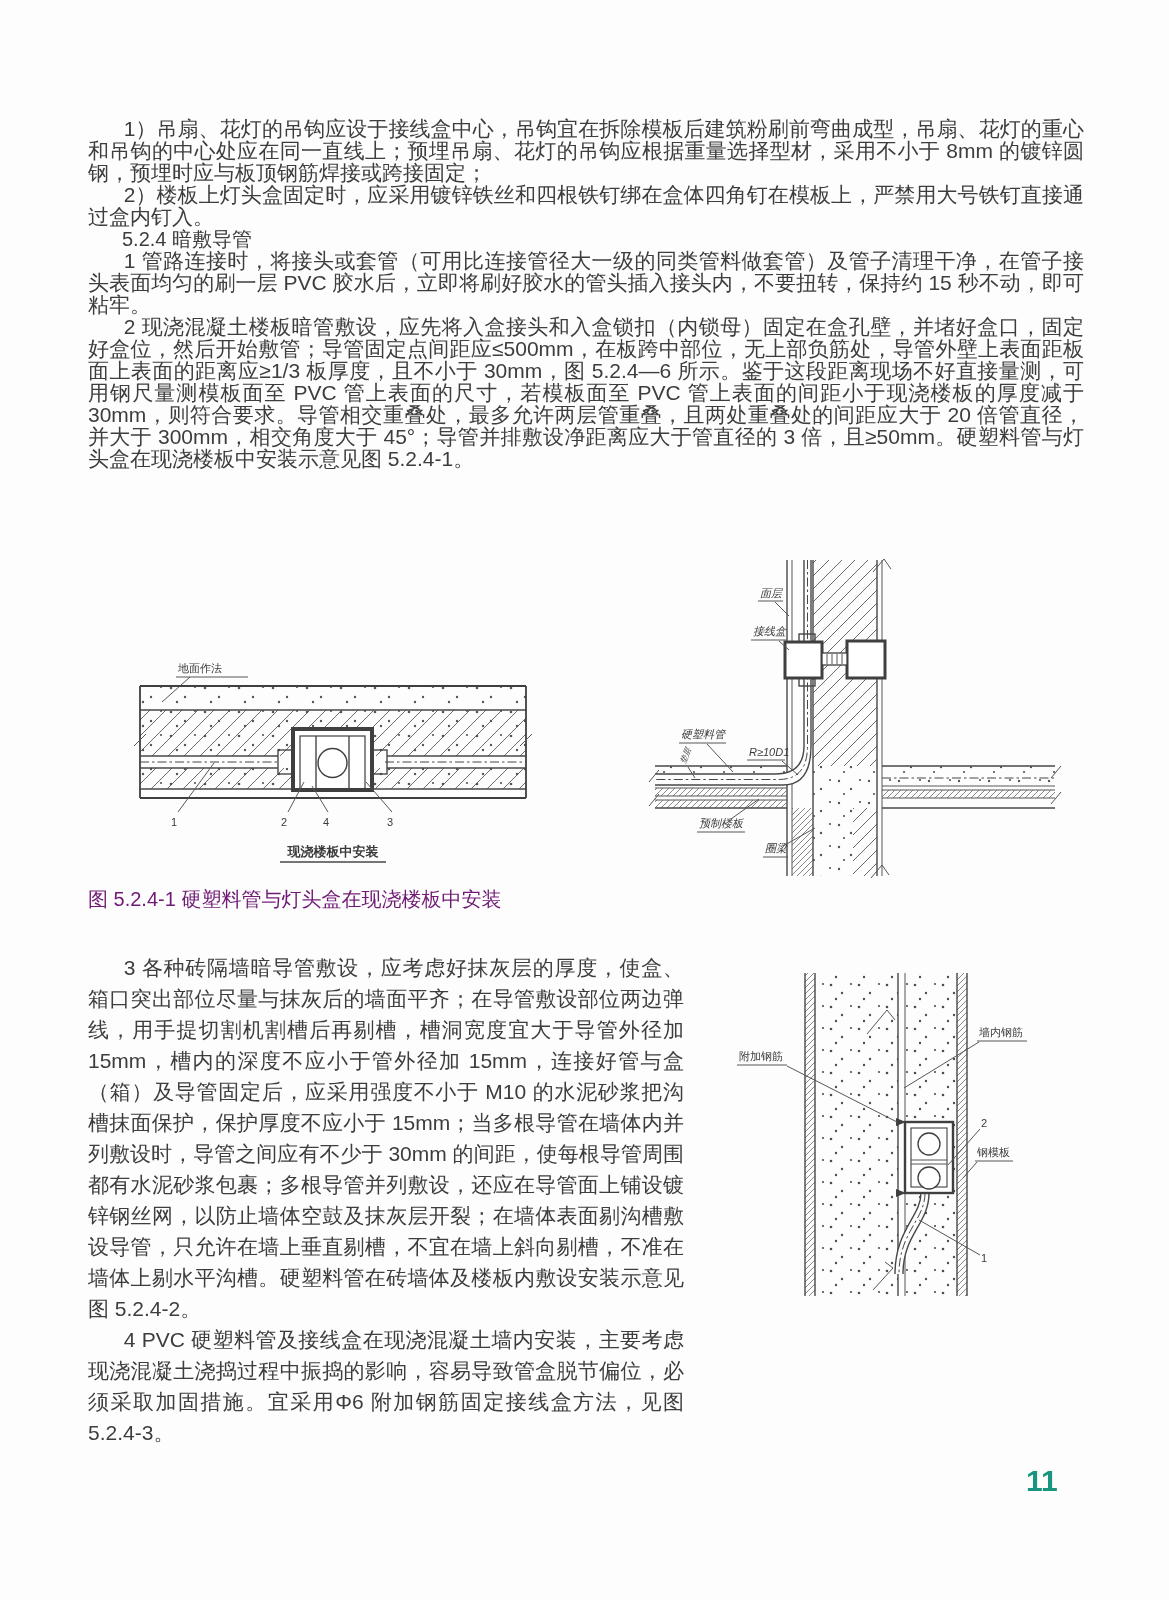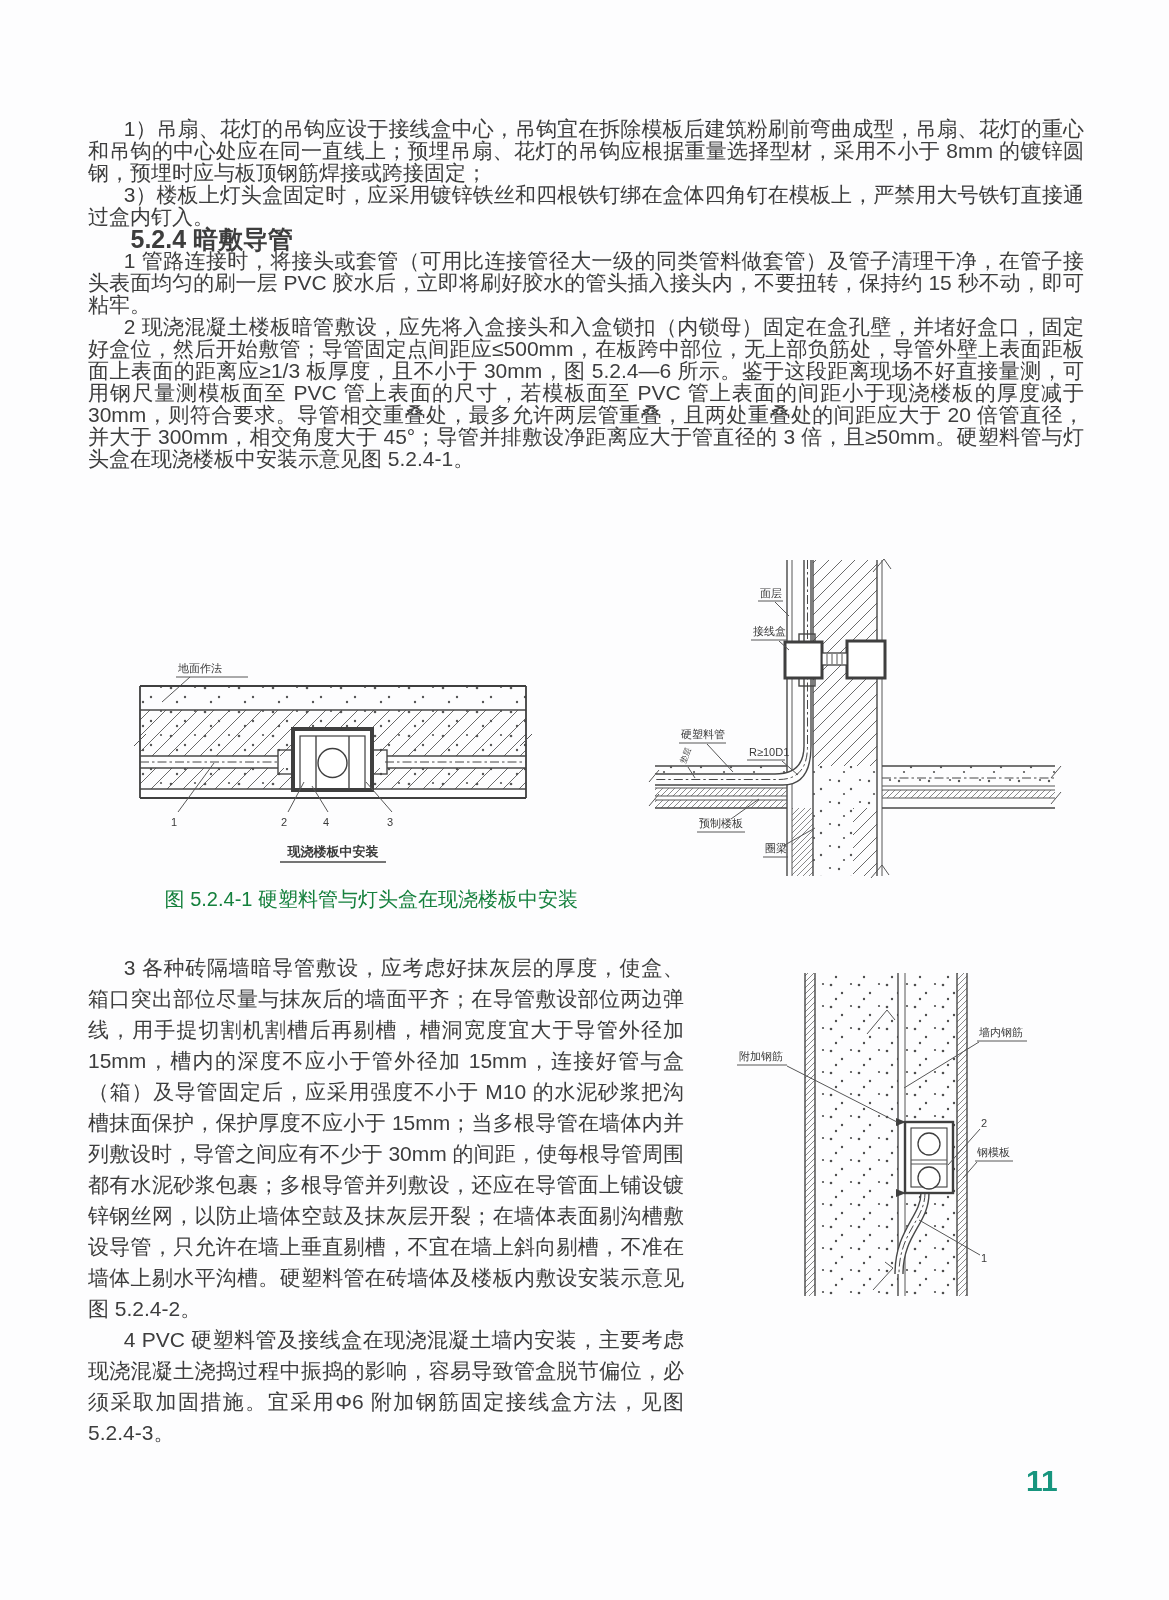--- a/index.html
+++ b/index.html
@@ -4,28 +4,28 @@
 <style>
   * { margin:0; padding:0; box-sizing:border-box; }
   html,body { background:#fdfdfe; }
   body {
     width:1169px; height:1600px; position:relative; overflow:hidden;
     font-family:"Liberation Sans","DejaVu Sans",sans-serif; color:#3d3d3d;
   }
   .top-text { position:absolute; left:88px; top:118px; width:996px;
     font-size:21px; line-height:22px; text-align:justify; }
   .top-text p, .top-text h3 { text-indent:1.7em; }
-  .top-text h3 { font-size:25px; font-weight:bold; }
+  .top-text h3 { font-size:20px; font-weight:normal; }
 
   .figures-row { position:absolute; left:88px; top:556px; display:flex; align-items:flex-start; }
   figure { display:flex; flex-direction:column; }
   .fig1 { width:490px; }
   .fig1 svg { margin:30px 0 0 10px; }
-  .fig2 { width:460px; margin-left:47px; }
-  figcaption { font-size:20px; text-align:right; margin-top:4px; color:#15803d; }
+  .fig2 { width:460px; margin-left:47px;font-style:italic; }
+  figcaption { font-size:20px; text-align:left; margin-top:4px; color:#701a75; }
   .fig1 figcaption { margin-top:0; }
 
   .lower-row { position:absolute; left:88px; top:952px; display:flex; align-items:flex-start; }
   .lower-text { width:596px; font-size:21px; line-height:31px; text-align:justify; }
   .lower-text p { text-indent:1.7em; }
   .fig3 { width:380px; margin-left:31px; }
   .fig3 svg { margin-top:6px; }
   .fig3 figcaption { position:relative; left:-38px; margin-top:2px; }
 
   .page-num { position:absolute; left:1026px; top:1464px;
@@ -37,21 +37,21 @@
   svg .lnc { stroke:#474747; stroke-width:1; stroke-dasharray:9 3 2.5 3; fill:none; }
   svg text { font-family:"Liberation Sans","DejaVu Sans",sans-serif; fill:#3a3a3a; font-size:11px; }
   svg .small { font-size:8px; }
   svg .subtitle { font-size:13px; font-weight:bold; }
 </style>
 </head>
 <body>
 
 <div class="top-text">
   <p>1）吊扇、花灯的吊钩应设于接线盒中心，吊钩宜在拆除模板后建筑粉刷前弯曲成型，吊扇、花灯的重心和吊钩的中心处应在同一直线上；预埋吊扇、花灯的吊钩应根据重量选择型材，采用不小于 8mm 的镀锌圆钢，预埋时应与板顶钢筋焊接或跨接固定；</p>
-  <p>3）楼板上灯头盒固定时，应采用镀锌铁丝和四根铁钉绑在盒体四角钉在模板上，严禁用大号铁钉直接通过盒内钉入。</p>
+  <p>2）楼板上灯头盒固定时，应采用镀锌铁丝和四根铁钉绑在盒体四角钉在模板上，严禁用大号铁钉直接通过盒内钉入。</p>
   <h3>5.2.4 暗敷导管</h3>
   <p>1 管路连接时，将接头或套管（可用比连接管径大一级的同类管料做套管）及管子清理干净，在管子接头表面均匀的刷一层 PVC 胶水后，立即将刷好胶水的管头插入接头内，不要扭转，保持约 15 秒不动，即可粘牢。</p>
   <p>2 现浇混凝土楼板暗管敷设，应先将入盒接头和入盒锁扣（内锁母）固定在盒孔壁，并堵好盒口，固定好盒位，然后开始敷管；导管固定点间距应≤500mm，在板跨中部位，无上部负筋处，导管外壁上表面距板面上表面的距离应≥1/3 板厚度，且不小于 30mm，图 5.2.4—6 所示。鉴于这段距离现场不好直接量测，可用钢尺量测模板面至 PVC 管上表面的尺寸，若模板面至 PVC 管上表面的间距小于现浇楼板的厚度减于 30mm，则符合要求。导管相交重叠处，最多允许两层管重叠，且两处重叠处的间距应大于 20 倍管直径，并大于 300mm，相交角度大于 45°；导管并排敷设净距离应大于管直径的 3 倍，且≥50mm。硬塑料管与灯头盒在现浇楼板中安装示意见图 5.2.4-1。</p>
 </div>
 
 <div class="figures-row">
 
   <figure class="fig1">
     <svg width="470" height="300" viewBox="0 0 470 300">
       <defs>

